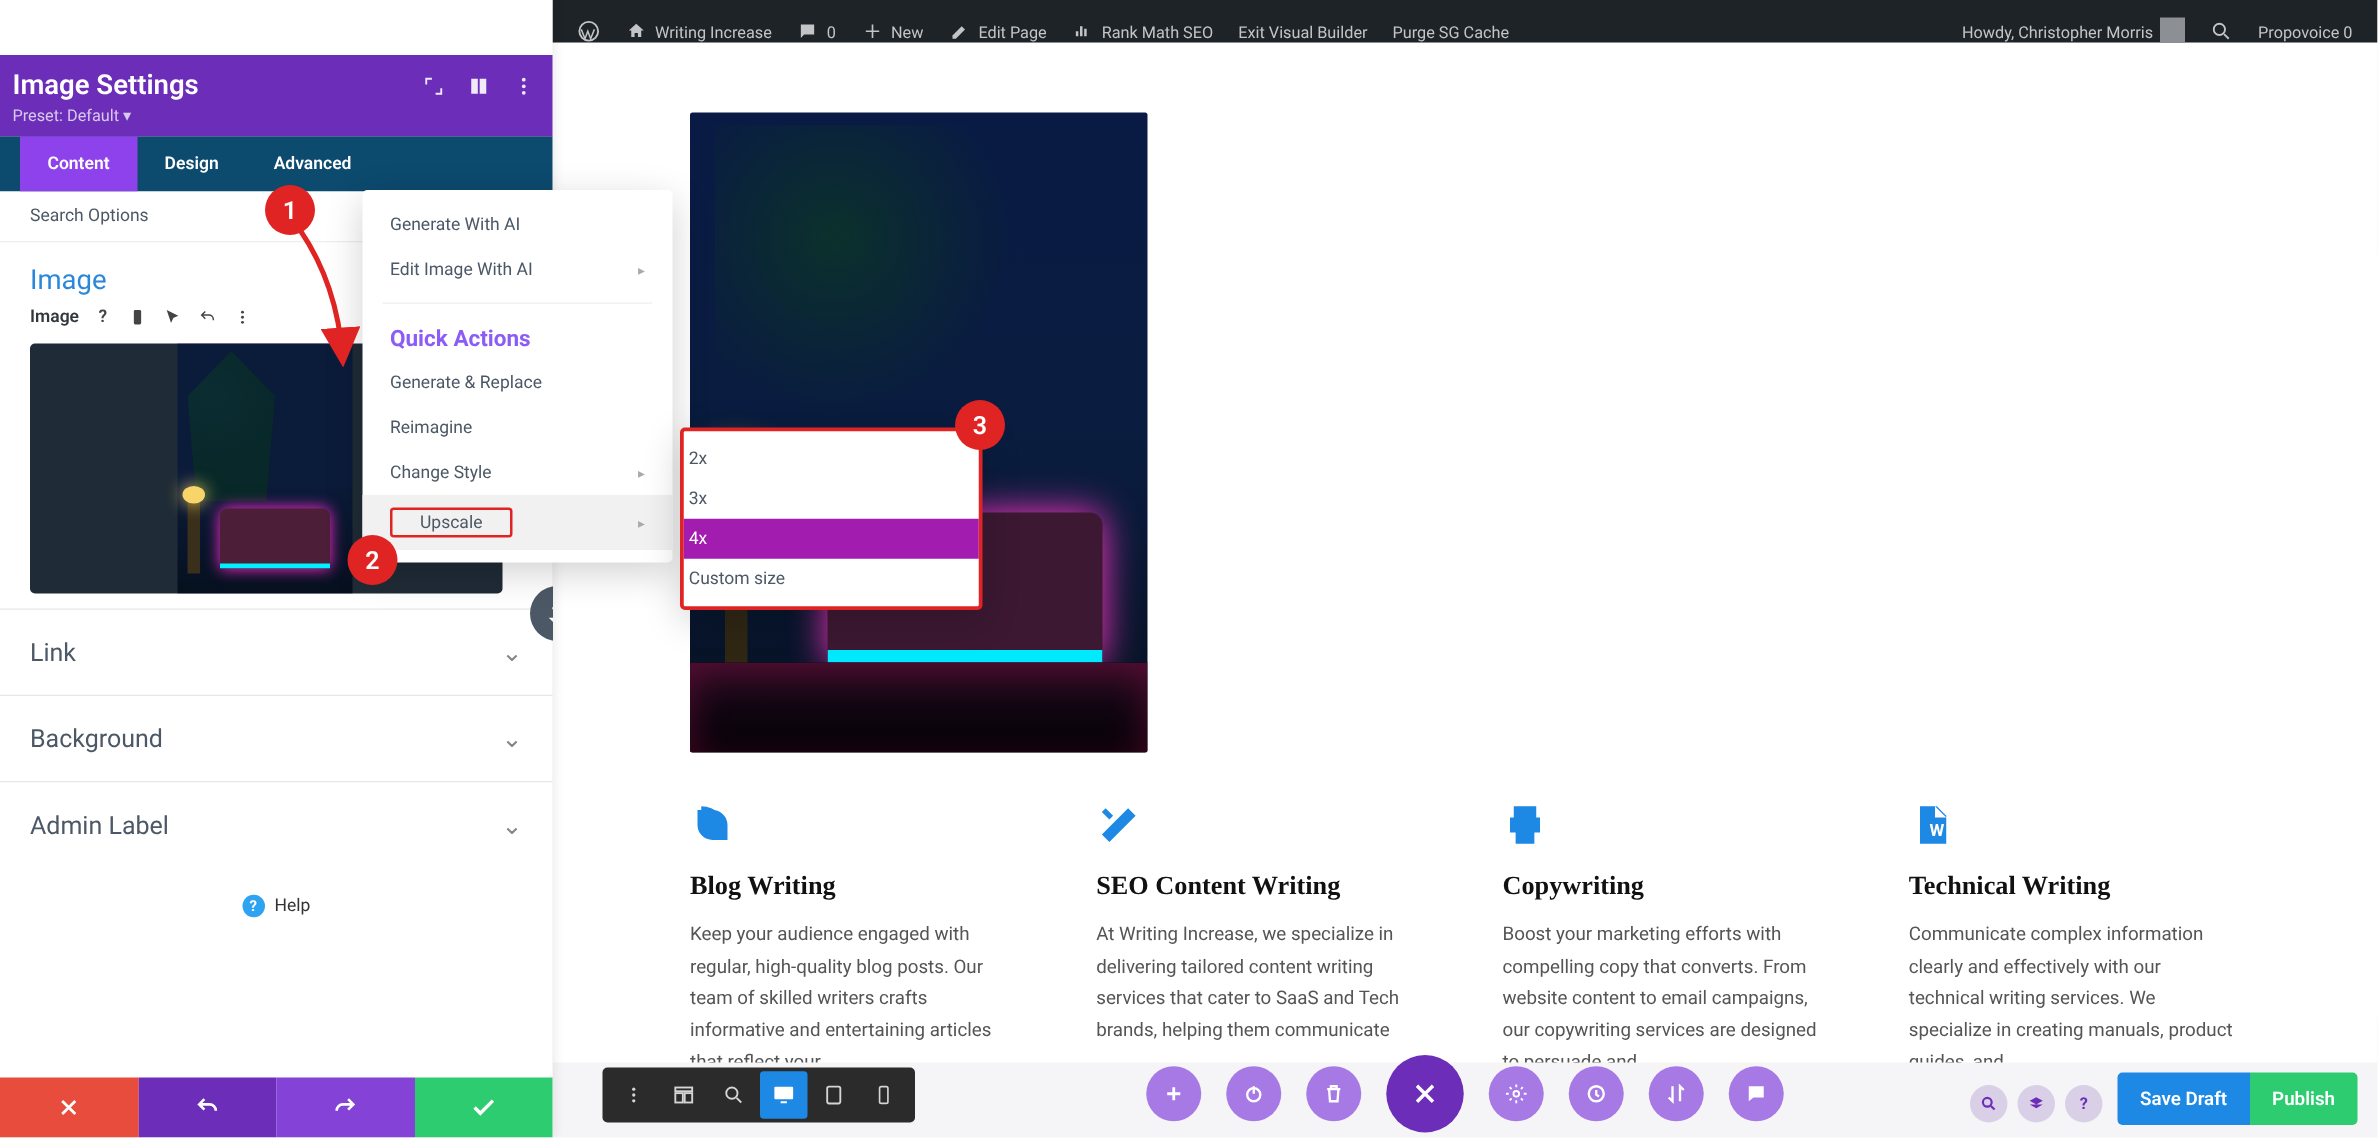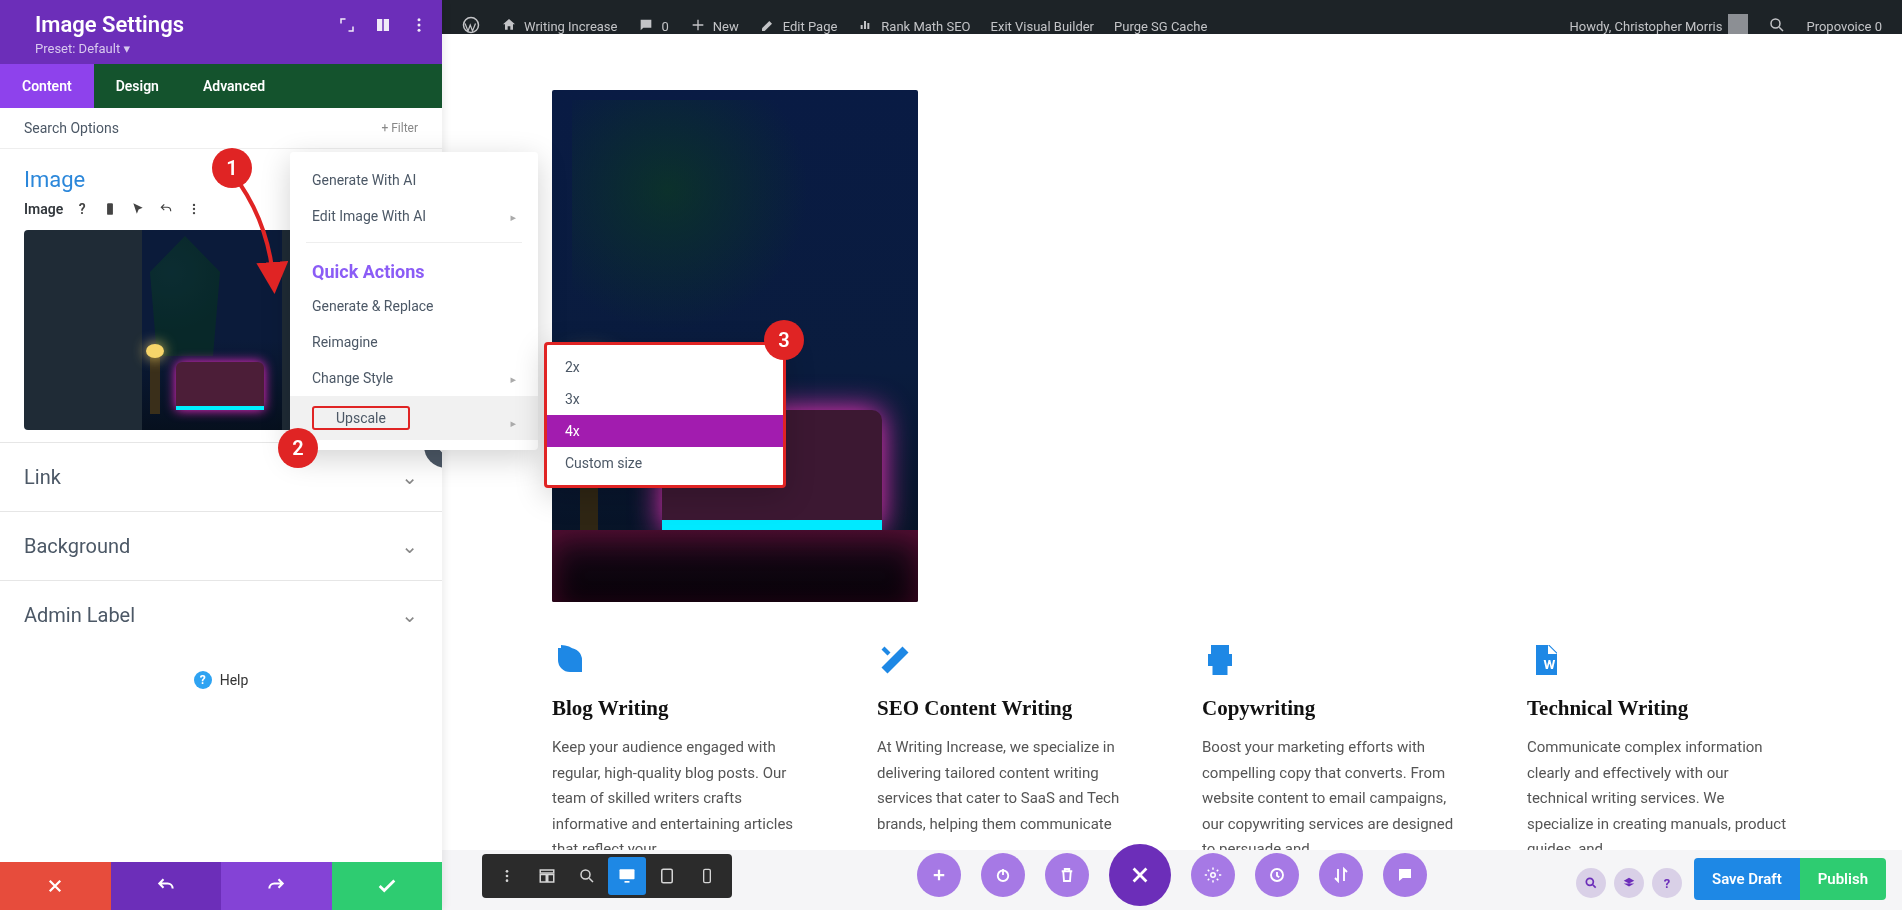--- a/index.html
+++ b/index.html
@@ -7,27 +7,27 @@
 
 
 .wp-adminbar { position: absolute; top: 0; left: 442px; right: 0; height: 34px; background: #1d2327; color: #c3c4c7; display: flex; align-items: center; padding: 0 10px; font-size: 13px; z-index: 50; }
 .wp-adminbar .wp-item { display: flex; align-items: flex-end; gap: 6px; padding: 0 10px; height: 100%; cursor: pointer; }
 .wp-adminbar .wp-spacer { flex: 1; }
 .wp-adminbar .avatar { width: 20px; height: 20px; background: #8c8f94; }
 .wp-ico { display: inline-flex; width: 18px; height: 18px; align-items: center; justify-content: center; }
 
 
 .settings-panel { position: absolute; left: 0; top: 0; width: 442px; height: 100%; background: #fff; z-index: 60; display: flex; flex-direction: column; box-shadow: 2px 0 8px rgba(0,0,0,0.08); }
-.sp-header { background: #6c2eb9; color: #fff; padding: 12px 35px 8px; position: relative; }
+.sp-header { background: #6c2eb9; color: #fff; padding: 12px 10px 8px; position: relative; margin-top: 44px; }
 .sp-title { font-size: 22px; font-weight: 600; }
 .sp-preset { font-size: 13px; color: #d8c9ee; margin-top: 4px; }
 .sp-header-icons { position: absolute; right: 14px; top: 16px; display: flex; gap: 18px; }
 .sp-header-icons span { cursor: pointer; opacity: .9; }
 
-.sp-tabs { display: flex; background: #14532d; }
+.sp-tabs { display: flex; background: #0c4a6e; padding-left: 16px; }
 .sp-tab { flex: 0 0 auto; padding: 14px 22px; color: #fff; font-size: 14px; font-weight: 600; cursor: pointer; }
 .sp-tab.active { background: #8e42ec; }
 
 .sp-body { flex: 1; overflow: auto; }
 .search-row { display: flex; align-items: center; padding: 12px 24px; color: #4c5866; font-size: 14px; border-bottom: 1px solid #eee; }
 .search-row .filter { margin-left: auto; font-size: 12px; color: #888; }
 
 .section-title { padding: 18px 24px 8px; font-size: 22px; color: #2b87da; font-weight: 400; }
 .field-label { padding: 0 24px; display: flex; align-items: center; gap: 10px; font-size: 14px; font-weight: 600; color: #32373c; }
 .field-label .fi { width: 18px; height: 18px; display: inline-flex; align-items: center; justify-content: center; color: #444; cursor: pointer; }
@@ -50,29 +50,29 @@
 
 .sp-footer { display: flex; height: 48px; }
 .sp-footer .fbtn { flex: 1; display: flex; align-items: center; justify-content: center; color: #fff; cursor: pointer; }
 .fbtn.red { background: #e74c3c; }
 .fbtn.purple1 { background: #6c2eb9; }
 .fbtn.purple2 { background: #8443d6; }
 .fbtn.green { background: #2ecc71; }
 
 
 .ctx-menu { position: absolute; background: #fff; border-radius: 4px; box-shadow: 0 8px 30px rgba(0,0,0,0.18); padding: 10px 0; z-index: 200; }
-.ctx-item { padding: 10px 22px; font-size: 14px; color: #4c5866; display: flex; align-items: flex-end; cursor: pointer; position: relative; }
+.ctx-item { padding: 10px 22px; font-size: 14px; color: #4c5866; display: flex; align-items: center; cursor: pointer; position: relative; }
 .ctx-item.hover { background: #f1f1f1; }
 .ctx-item .sub-chev { margin-left: auto; color: #aaa; font-size: 11px; }
 .ctx-divider { height: 1px; background: #eee; margin: 8px 16px; }
 .ctx-heading { padding: 10px 22px 6px; font-size: 18px; color: #8b5cf6; font-weight: 700; }
 
 .ctx-menu.main { left: 290px; top: 152px; width: 248px; }
 .ctx-menu.sub { left: 544px; top: 342px; width: 242px; border: 3px solid #e02424; border-radius: 4px; padding: 6px 0; }
-.ctx-menu.sub .ctx-item { padding: 8px 18px; }
+.ctx-menu.sub .ctx-item { padding: 8px 4px; }
 .ctx-item.selected { background: #a21caf; color: #fff; }
 
 .upscale-box { border: 2px solid #e02424; border-radius: 3px; padding: 0; }
 
 
 .callout { position: absolute; width: 40px; height: 40px; background: #e02424; color: #fff; border-radius: 50%; display: flex; align-items: center; justify-content: center; font-size: 20px; font-weight: 600; z-index: 300; }
 .arrow1 { position: absolute; z-index: 290; }
 
 
 .page-preview { position: absolute; left: 442px; top: 34px; right: 0; bottom: 60px; background: #fff; overflow: hidden; }

